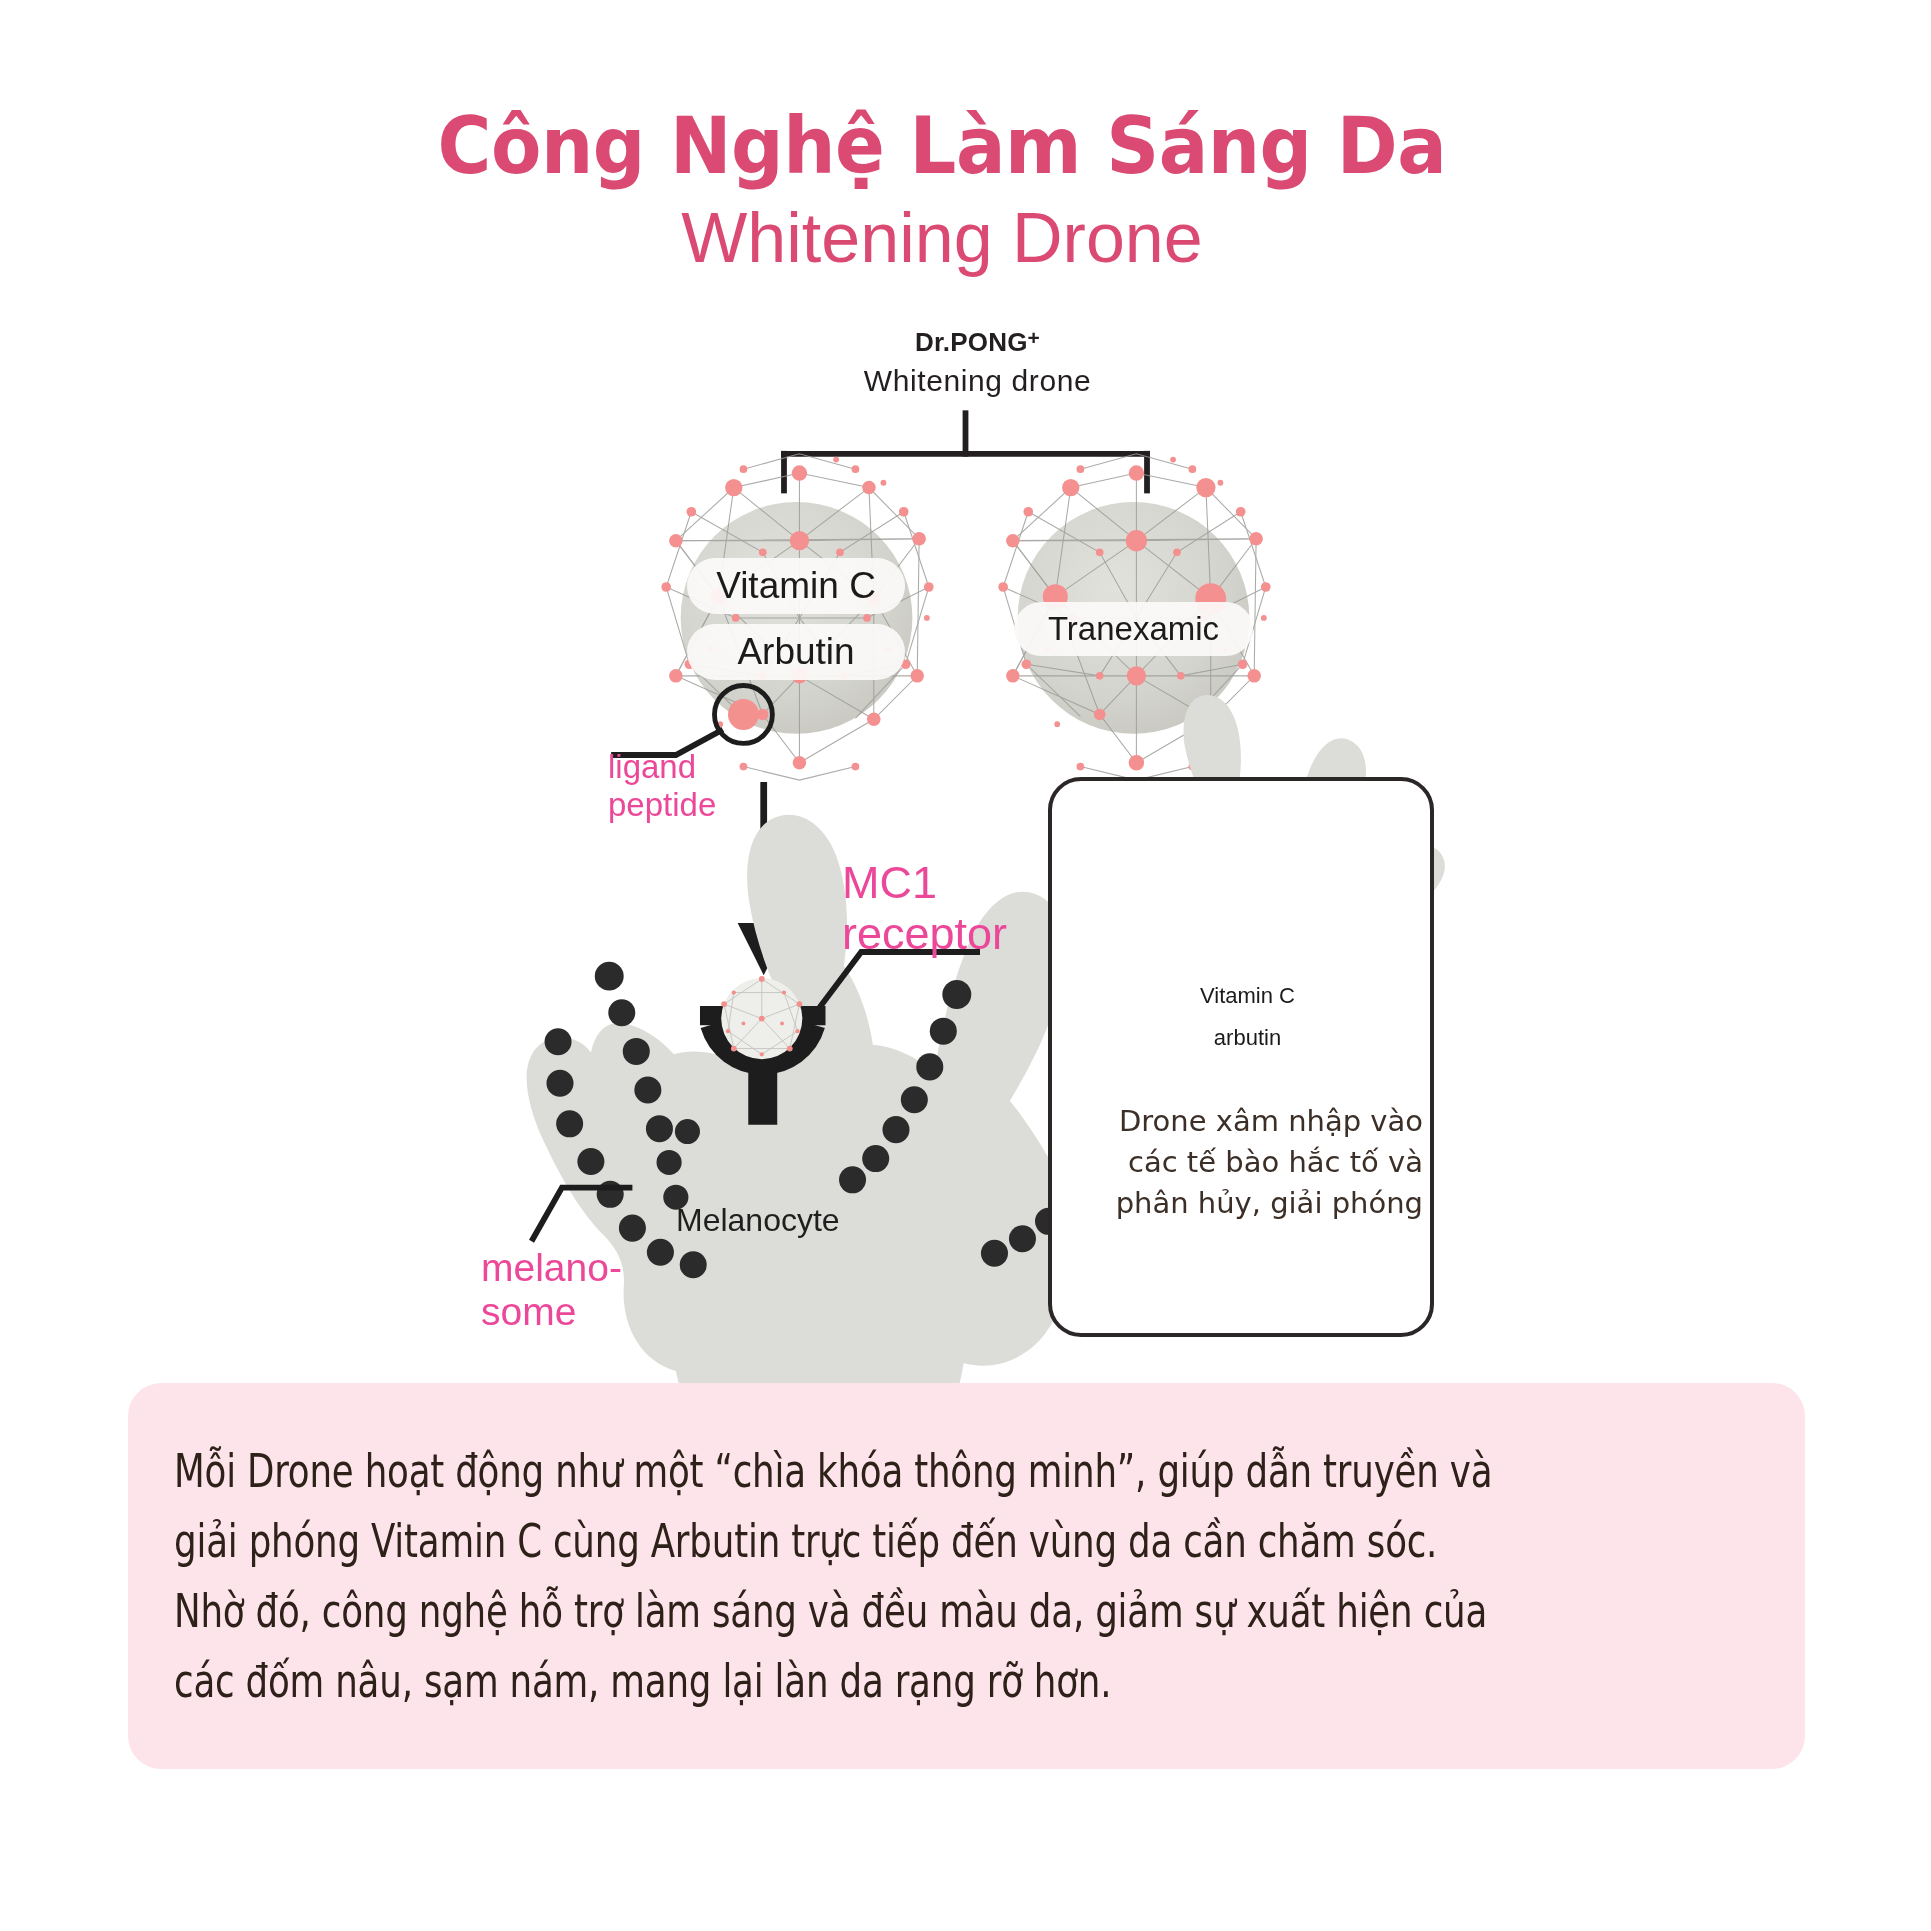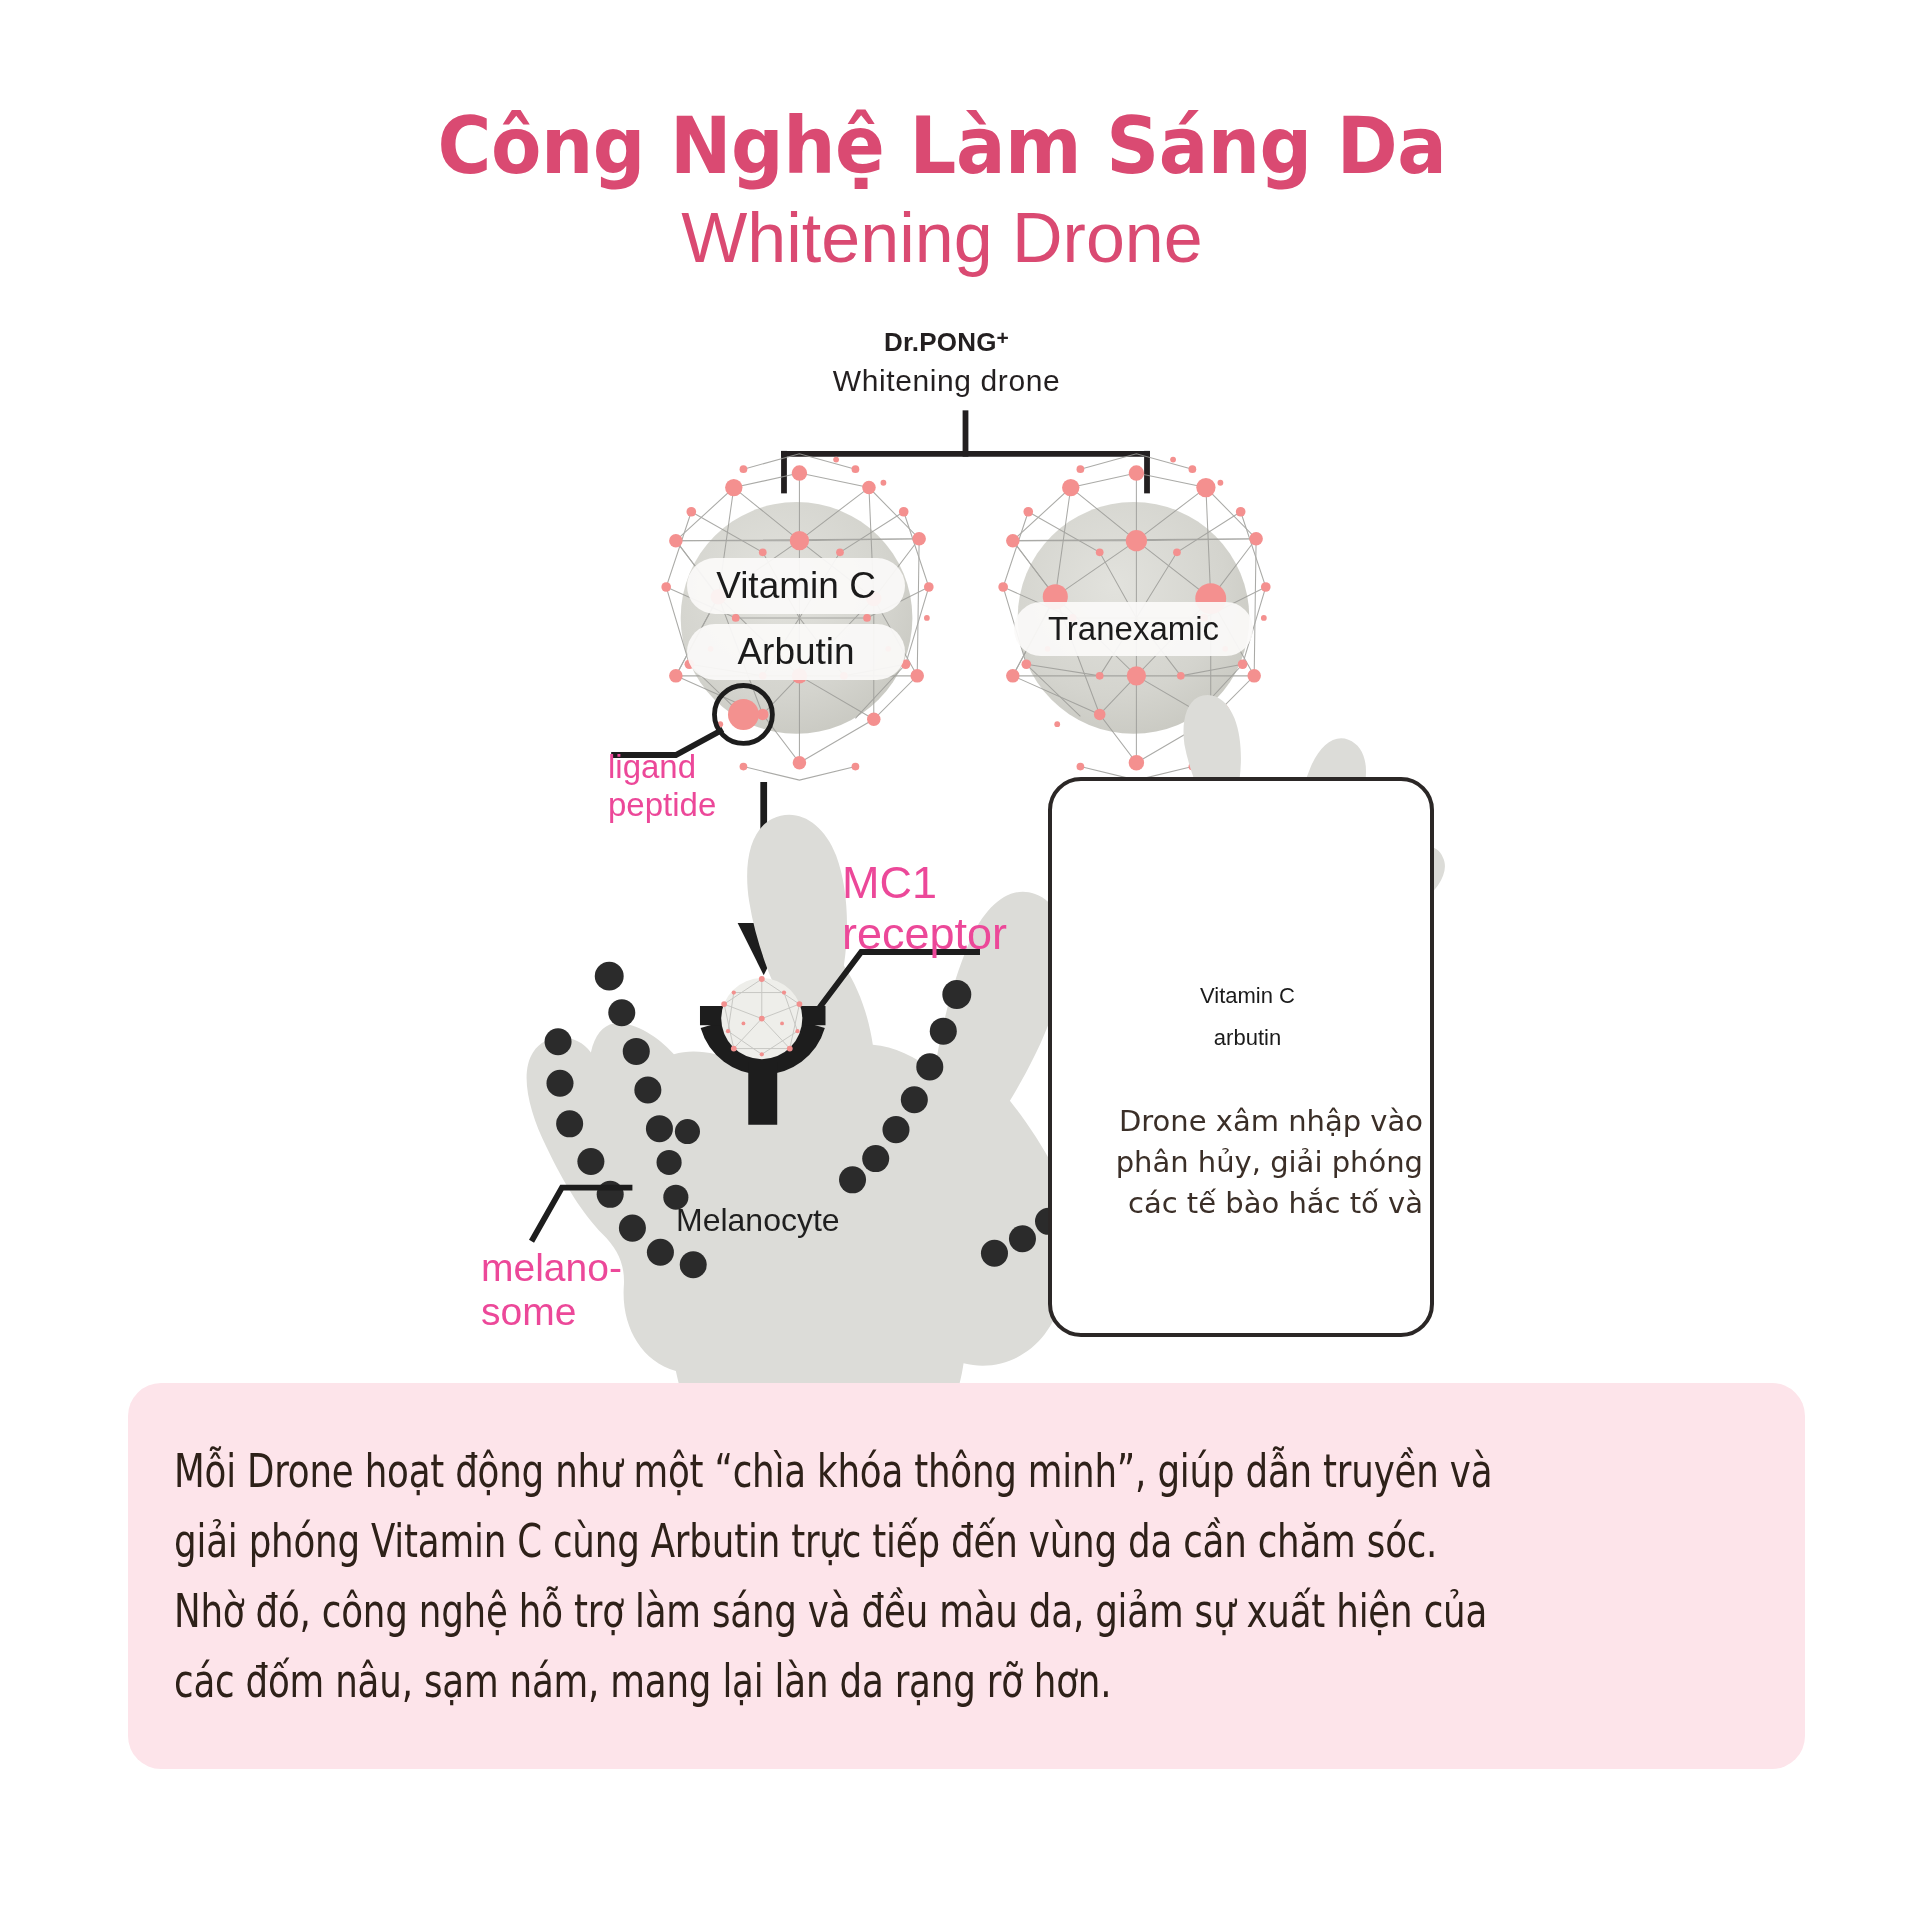--- a/index.html
+++ b/index.html
@@ -39,21 +39,21 @@
     font-size: 70px;
     color: #da4a72;
     line-height: 1.18;
     margin-top: 7.7px;
   }
 
   
   .drone-caption {
     position: absolute;
     top: 326px;
-    left: 734px;
+    left: 765px;
     width: 425px;
     text-align: center;
   }
   .drone-brand {
     font-family: "Liberation Sans", sans-serif;
     font-weight: bold;
     font-size: 26px;
     color: #231f20;
     letter-spacing: 0.2px;
   }
@@ -545,22 +545,22 @@
   <div>some</div>
 </div>
 
 <div class="anno anno-cell">Melanocyte</div>
 
 <div class="inset-box"></div>
 <div class="inset-pill inset-pill-vitc">Vitamin C</div>
 <div class="inset-pill inset-pill-arb">arbutin</div>
 <div class="inset-caption">
   <div>Drone xâm nhập vào</div>
+  <div>các tế bào hắc tố và</div>
   <div>phân hủy, giải phóng</div>
-  <div>các tế bào hắc tố và</div>
 </div>
 
 <div class="pink-panel"></div>
 <div class="pink-text">
   <div>Mỗi Drone hoạt động như một “chìa khóa thông minh”, giúp dẫn truyền và</div>
   <div>giải phóng Vitamin C cùng Arbutin trực tiếp đến vùng da cần chăm sóc.</div>
   <div>Nhờ đó, công nghệ hỗ trợ làm sáng và đều màu da, giảm sự xuất hiện của</div>
   <div>các đốm nâu, sạm nám, mang lại làn da rạng rỡ hơn.</div>
 </div>
 

